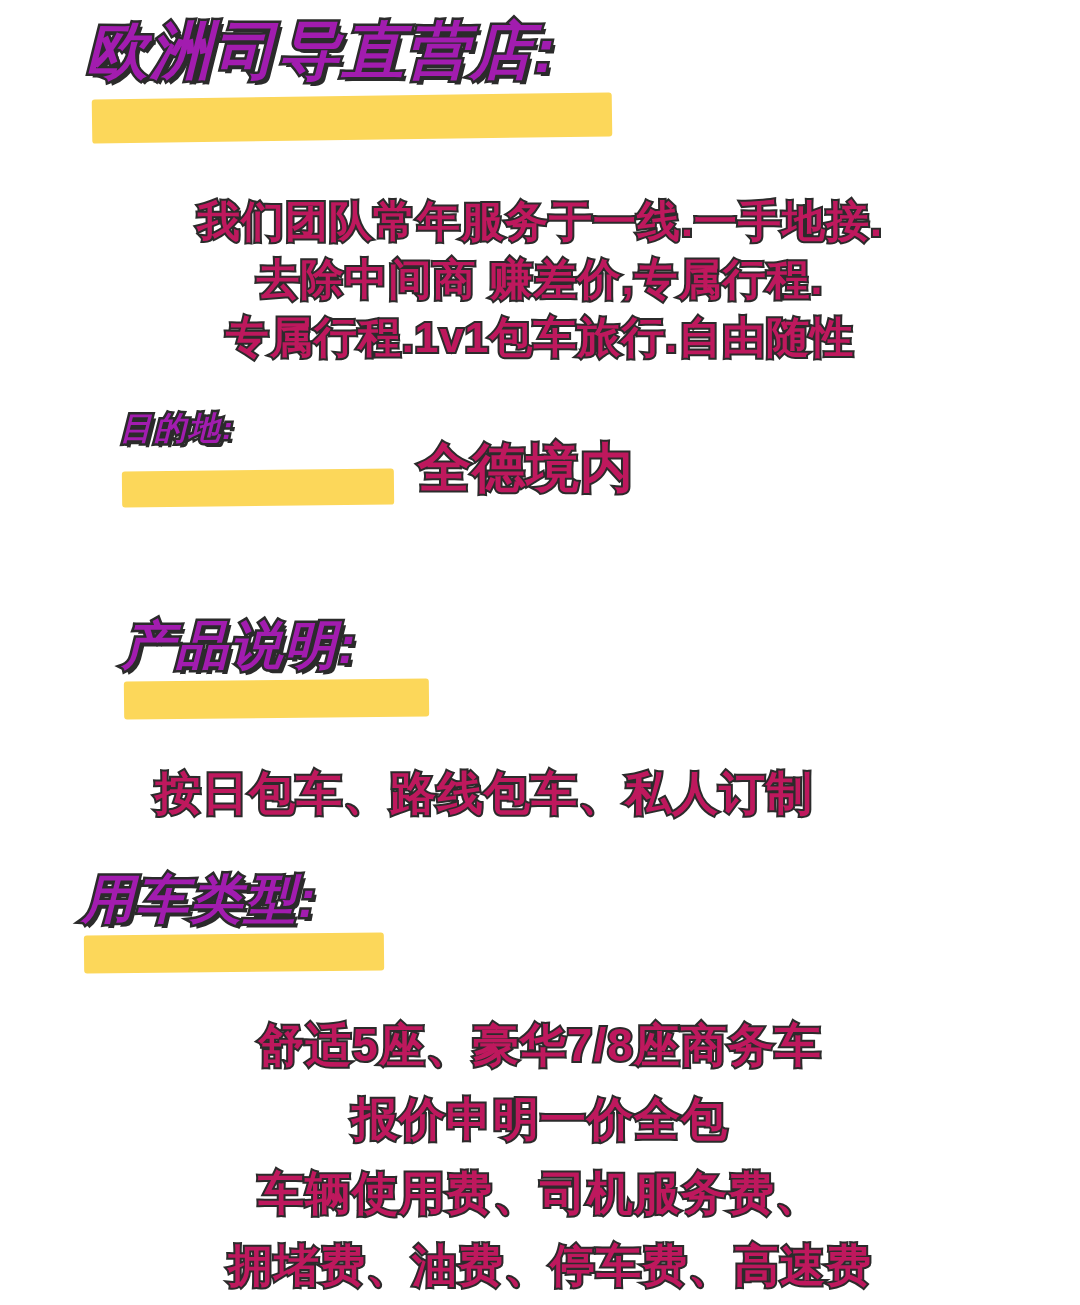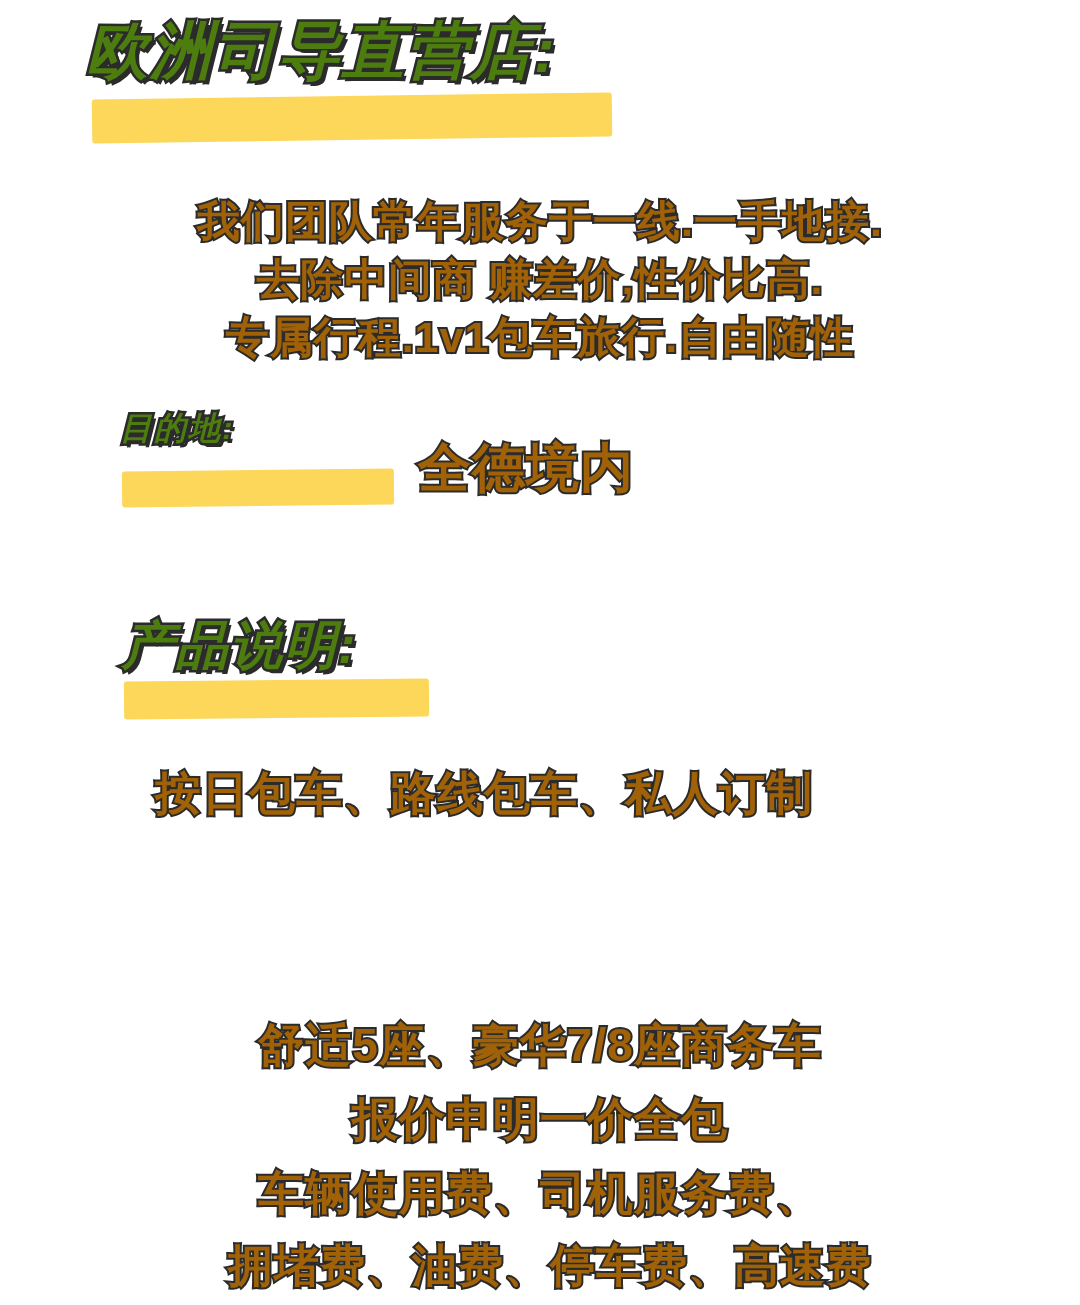--- a/index.html
+++ b/index.html
@@ -21,21 +21,21 @@
     height: 1305px;
     background: #ffffff;
   }
 
   
   .heading {
     position: relative;
     display: inline-block;
     font-weight: bold;
     font-style: italic;
-    color: #4d7c0f;
+    color: #a21caf;
     letter-spacing: 2px;
     line-height: 1.05;
     z-index: 2;
     
     -webkit-text-stroke: 5px #2b2b2b;
     paint-order: stroke fill;
     text-shadow:
        4px 4px 0 #2b2b2b;
   }
   .hl-wrap {
@@ -46,21 +46,21 @@
     position: absolute;
     background: #fcd75a;
     z-index: 0;
     border-radius: 3px;
   }
   .hl-wrap .heading { position: relative; }
 
   
   .body-line {
     font-weight: bold;
-    color: #a16207;
+    color: #be185d;
     -webkit-text-stroke: 4px #2b2b2b;
     paint-order: stroke fill;
     letter-spacing: 1px;
     line-height: 1.35;
     white-space: nowrap;
   }
 
   
   #title-block {
     position: absolute;
@@ -143,38 +143,42 @@
 
 <div class="page">
 
   <div id="title-block" class="hl-wrap">
     <span class="swipe"></span>
     <span class="heading">欧洲司导直营店:</span>
   </div>
 
   <div id="intro-block">
     <div class="body-line">我们团队常年服务于一线.一手地接.</div>
-    <div class="body-line">去除中间商 赚差价,性价比高.</div>
+    <div class="body-line">去除中间商 赚差价,专属行程.</div>
     <div class="body-line">专属行程.1v1包车旅行.自由随性</div>
   </div>
 
   <div id="dest-label-block" class="hl-wrap">
     <span class="swipe"></span>
     <span class="heading">目的地:</span>
   </div>
   <div id="dest-value" class="body-line">全德境内</div>
 
   <div id="product-label-block" class="hl-wrap">
     <span class="swipe"></span>
     <span class="heading">产品说明:</span>
   </div>
   <div id="product-value">
     <div class="body-line">按日包车、路线包车、私人订制</div>
   </div>
 
+  <div id="cartype-label-block" class="hl-wrap">
+    <span class="swipe"></span>
+    <span class="heading">用车类型:</span>
+  </div>
 
   <div id="cartype-lines">
     <div class="body-line l1">舒适5座、豪华7/8座商务车</div>
     <div class="body-line l2">报价申明一价全包</div>
     <div class="body-line l3">车辆使用费、司机服务费、</div>
     <div class="body-line l4">拥堵费、油费、停车费、高速费</div>
   </div>
 
 </div>
 

